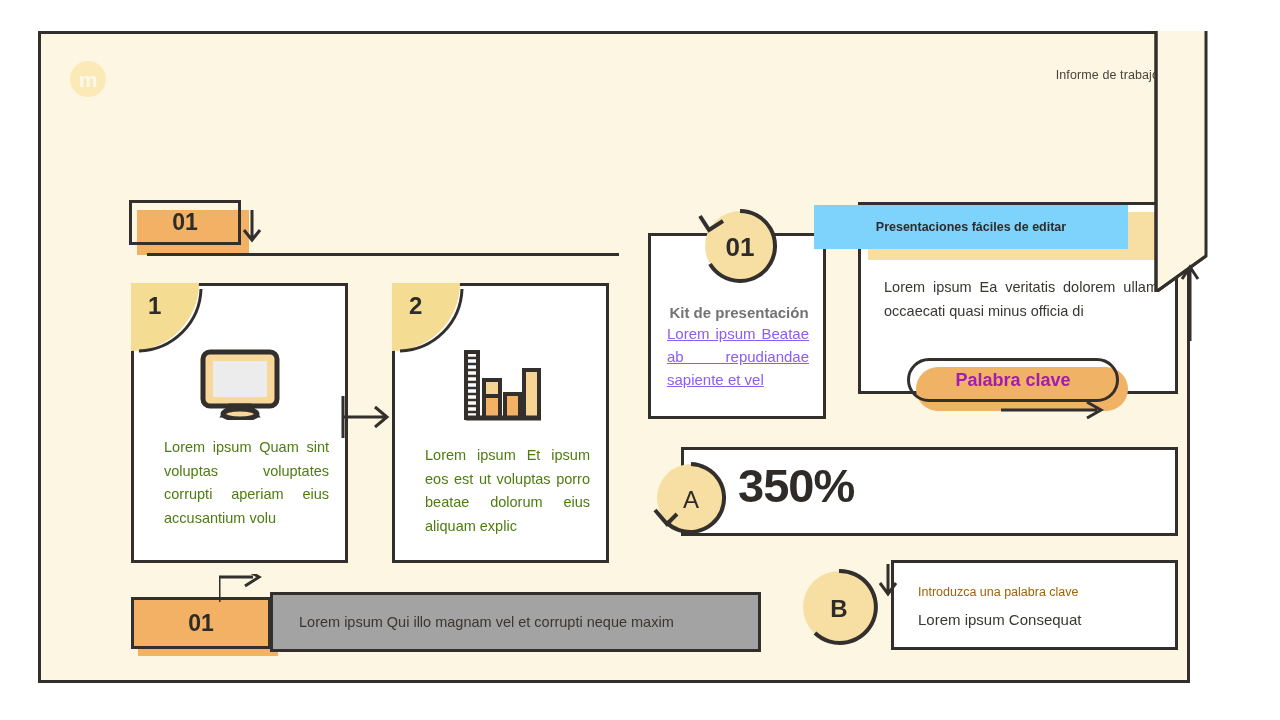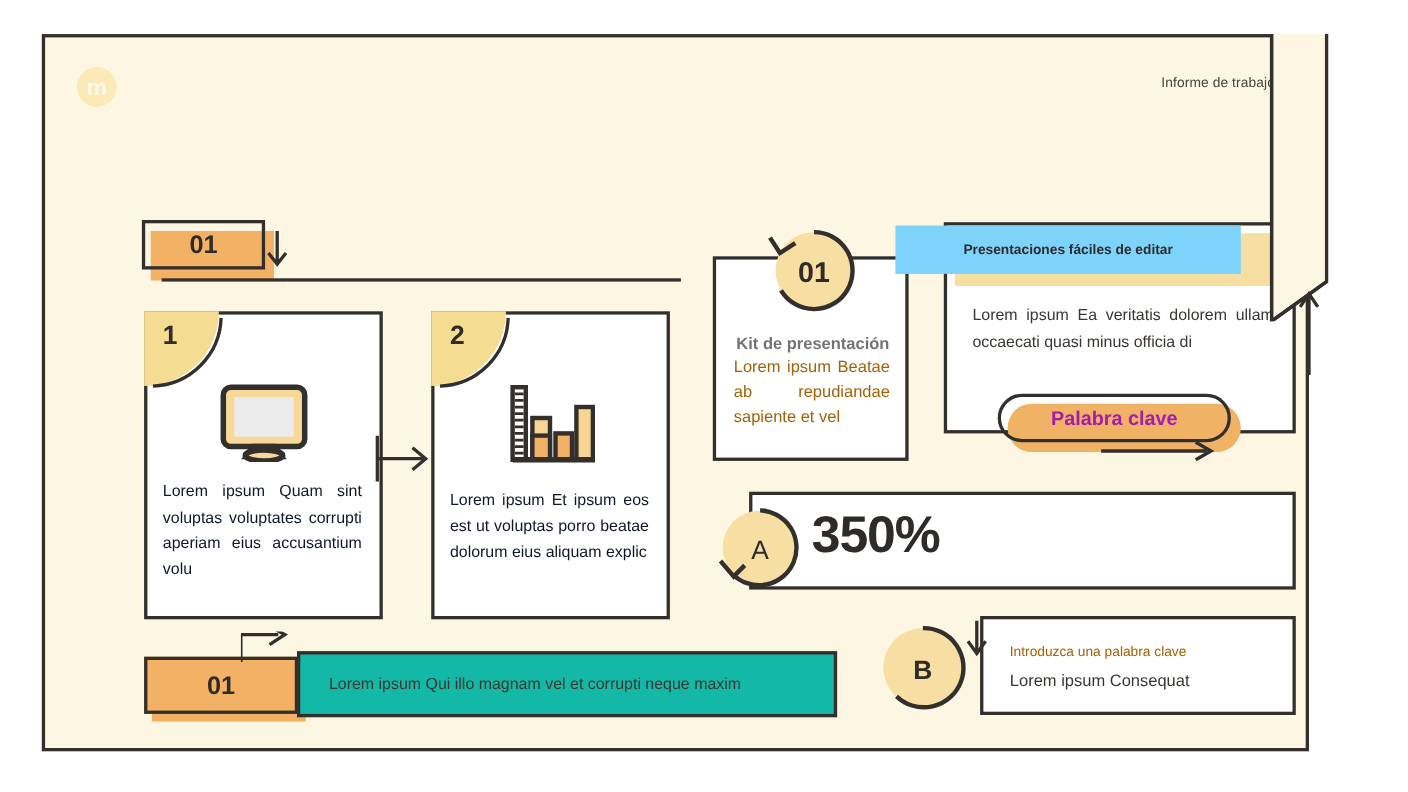--- a/index.html
+++ b/index.html
@@ -166,26 +166,26 @@
   .card-icon {
     position: absolute;
     left: 0;
     right: 0;
     top: 62px;
     display: flex;
     justify-content: center;
   }
   .card-text {
     position: absolute;
-    left: 14px;
+    left: 30px;
     right: 16px;
     top: 150px;
     font-size: 14.5px;
     line-height: 23.5px;
-    color: #0f172a;
+    color: #4d7c0f;
     text-align: justify;
   }
   #card2 .card-text { top: 158px; }
 
   #cards-arrow {
     position: absolute;
     left: 300px;
     top: 362px;
     width: 58px;
     height: 42px;
@@ -219,22 +219,23 @@
     font-weight: bold;
     color: #737373;
   }
   #kit-text {
     position: absolute;
     left: 16px;
     right: 14px;
     top: 86px;
     font-size: 15px;
     line-height: 23px;
-    color: #a16207;
+    color: #8b5cf6;
     text-align: justify;
+    text-decoration: underline;
   }
 
   
   #tr-panel {
     position: absolute;
     left: 817px;
     top: 168px;
     width: 320px;
     height: 192px;
     border: 3px solid #332f2c;
@@ -391,21 +392,21 @@
     width: 44px;
     height: 28px;
   }
   #bl-panel {
     position: absolute;
     left: 229px;
     top: 558px;
     width: 491px;
     height: 60px;
     border: 3px solid #332f2c;
-    background: #14b8a6;
+    background: #a3a3a3;
     box-sizing: border-box;
     display: flex;
     align-items: center;
   }
   #bl-text {
     padding-left: 26px;
     font-size: 14.5px;
     color: #3a3632;
   }
 

